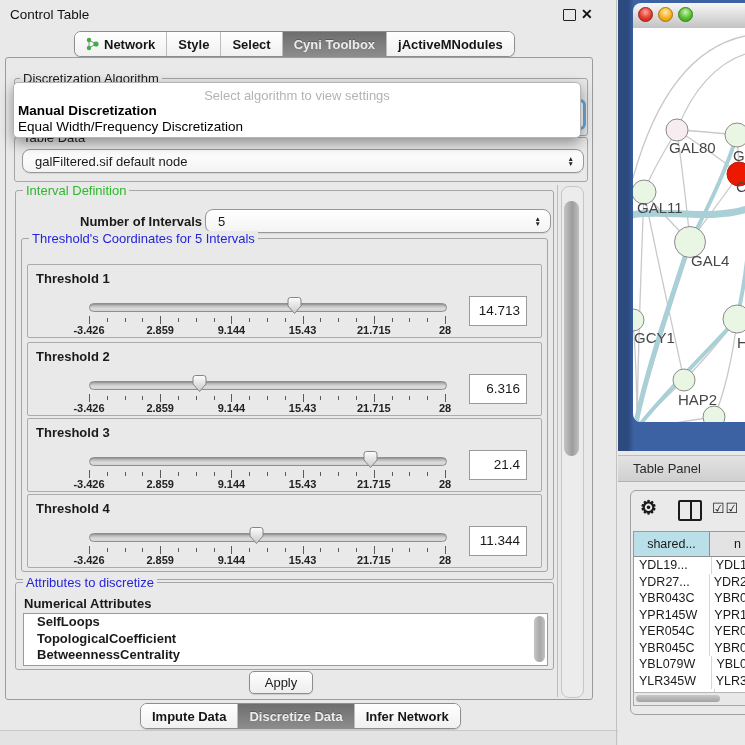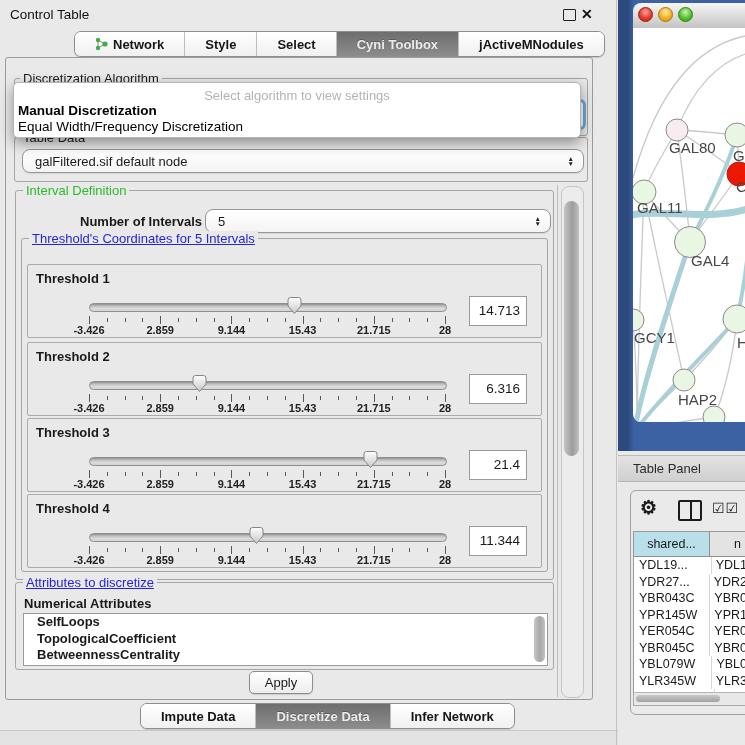--- a/index.html
+++ b/index.html
@@ -11,29 +11,29 @@
     -webkit-font-smoothing:antialiased;
   }
   .abs{position:absolute;}
   
   .panel-title{font-size:13.5px;color:#111;}
   .float-btn{width:11px;height:10px;border:1.6px solid #222;border-radius:1px;}
   .close-btn{font-size:14px;font-weight:bold;color:#111;line-height:14px;}
   
   .seg-tabs{display:flex;border:1px solid #8d8d8d;border-radius:7px;overflow:hidden;
             background:#fff;box-shadow:0 1px 1px rgba(0,0,0,.15);height:24px;}
-  .seg{display:flex;align-items:center;gap:5px;padding:0 20px;font-size:13px;font-weight:bold;
+  .seg{display:flex;align-items:center;gap:5px;padding:0 11px;font-size:13px;font-weight:bold;
        background:linear-gradient(#ffffff,#f0f0f0);color:#151515;border-left:1px solid #bdbdbd;white-space:nowrap;}
   .seg:first-child{border-left:none;}
   .seg.selected{background:linear-gradient(#6e6e6e,#8c8c8c);color:#ececec;text-shadow:0 -1px 0 rgba(0,0,0,.25);}
   
   .groupbox{border:1px solid #a6a6a6;border-radius:3px;}
   .grouptitle{font-size:13px;background:#e9e9e9;padding:0 3px;white-space:nowrap;}
   .t-green{color:#2db82d;}
-  .t-blue{color:#2525d8;text-decoration:underline;}
+  .t-blue{color:#2525d8;}
   .t-dark{color:#1c1c1c;}
   
   .combo{background:linear-gradient(#ffffff,#f4f4f4);border:1px solid #979797;border-radius:8px;
          font-size:13px;display:flex;align-items:center;padding:0 12px;box-shadow:0 1px 1px rgba(0,0,0,.08);}
   .spinner{position:absolute;right:9px;top:50%;transform:translateY(-50%);font-size:6.5px;line-height:5px;color:#222;text-align:center;}
   
   .popup{background:#fff;border:1px solid #b5b5b5;border-radius:5px;z-index:40;
          box-shadow:0 5px 14px rgba(0,0,0,.40);}
   .popup .prompt{position:absolute;top:5px;left:0;right:0;text-align:center;color:#b3b3b3;font-size:13px;}
   .popup .p-item{position:absolute;left:4px;font-size:13.5px;color:#000;white-space:nowrap;}

